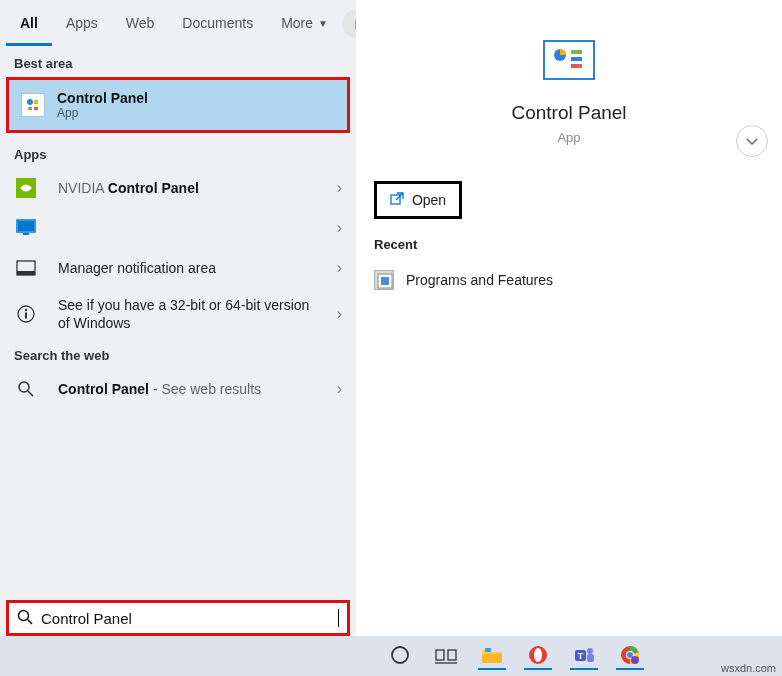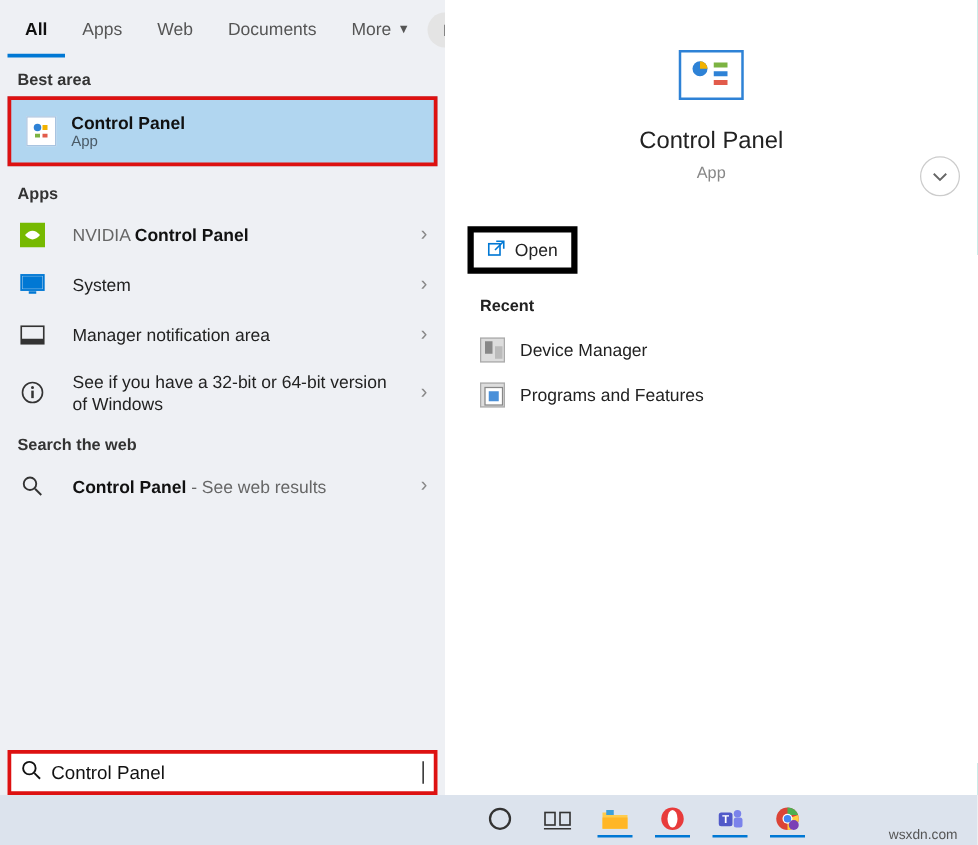--- a/index.html
+++ b/index.html
@@ -32,40 +32,40 @@
   .best-match-box .subtitle { font-size: 12px; color: #4a5a66; }
 
   .cp-icon-sm { width: 24px; height: 24px; background: #fff; border: 1px solid #a9c4e0; display: flex; align-items: center; justify-content: center; }
 
   
   .detail-icon-wrap { display: flex; flex-direction: column; align-items: center; margin-top: 40px; }
   .detail-icon { width: 52px; height: 40px; background: #fff; border: 2px solid #2e82d6; display: flex; align-items: center; justify-content: center; margin-bottom: 22px; }
   .detail-title { font-size: 19px; font-weight: 400; color: #222; }
   .detail-sub { font-size: 13px; color: #888; margin-top: 6px; }
 
-  .open-btn-box { border: 5px solid #000000; margin: 36px 0 0 18px; width: 88px; height: 38px; display: flex; align-items: center; justify-content: center; gap: 8px; background:#fff; cursor:pointer; }
+  .open-btn-box { border: 3px solid #000000; margin: 36px 0 0 18px; width: 88px; height: 38px; display: flex; align-items: center; justify-content: center; gap: 8px; background:#fff; cursor:pointer; }
   .open-btn-box .open-icon { color: #0078d4; font-size: 14px; }
   .expand-circle { width: 32px; height: 32px; border: 1px solid #ccc; border-radius: 50%; display: flex; align-items: center; justify-content: center; margin: -20px 14px 0 auto; color: #666; cursor:pointer; }
 
-  .recent-section { margin: 18px 28px 0; }
+  .recent-section { margin: 18px 18px 0; }
   .recent-header { font-weight: 600; font-size: 13px; margin-bottom: 10px; }
   .recent-item { display: flex; align-items: center; gap: 12px; padding: 8px 0; cursor:pointer; }
   .recent-item .ricon { width: 20px; height: 20px; background: #ddd; border: 1px solid #aaa; }
 
   
   .search-box { border: 3px solid #d11; margin: auto 6px 0; height: 36px; display: flex; align-items: center; padding: 0 8px; background: #fff; }
   .search-box .sicon { font-size: 15px; color: #333; margin-right: 8px; }
   .search-input { border: none; outline: none; flex: 1; font-size: 15px; color: #111; background: transparent; }
   .cursor-bar { width: 1px; height: 18px; background: #000; }
 
   
   .taskbar { position: absolute; bottom: 0; left: 0; right: 0; height: 40px; background: #dce3ed; display: flex; align-items: center; padding: 0 12px; gap: 18px; }
   .tb-icon { width: 28px; height: 28px; display:flex; align-items:center; justify-content:center; cursor:pointer; border-bottom: 2px solid transparent; }
   .tb-icon.active { border-bottom: 2px solid #0078d4; }
-  .watermark { position:absolute; right:16px; bottom:2px; font-size:11px; color:#555; }
+  .watermark { position:absolute; right:6px; bottom:2px; font-size:11px; color:#555; }
 
   .bold { font-weight:600; color:#111; }
   .muted { color:#666; }
 </style>
 </head>
 <body>
 
 <div class="main-window">
 
   <div class="left-panel">
@@ -120,21 +120,20 @@
 
 
     <div class="result">
       <div class="icon">
         <svg width="20" height="18">
             <rect x="1" y="1" width="18" height="12" fill="none" stroke="#0078d4" stroke-width="1.5"></rect>
             <rect x="2" y="2" width="16" height="10" fill="#0078d4"></rect>
             <rect x="7" y="14" width="6" height="2" fill="#0078d4"></rect>
           </svg>
       </div>
-      <div class="txt">System</div>
       <div class="chev">›</div>
     </div>
 
     <div class="result">
       <div class="icon">
         <svg width="20" height="16">
             <rect x="1" y="1" width="18" height="14" fill="none" stroke="#333" stroke-width="1.3"></rect>
             <rect x="1" y="11" width="18" height="4" fill="#333"></rect>
           </svg>
       </div>
@@ -211,29 +210,20 @@
             <path d="M2 3 L7 8 L12 3" fill="none" stroke="#666" stroke-width="1.5"></path>
           </svg>
       </div>
     </div>
 
     <div class="recent-section">
       <div class="recent-header">Recent</div>
       <div class="recent-item">
         <div class="ricon">
           <svg width="20" height="20">
-              <rect x="3" y="2" width="6" height="10" fill="#888"></rect>
-              <rect x="11" y="6" width="6" height="10" fill="#bbb"></rect>
-            </svg>
-        </div>
-        <span>Device Manager</span>
-      </div>
-      <div class="recent-item">
-        <div class="ricon">
-          <svg width="20" height="20">
               <rect x="3" y="3" width="14" height="14" fill="#fff" stroke="#888"></rect>
               <rect x="6" y="6" width="8" height="8" fill="#4a90d9"></rect>
             </svg>
         </div>
         <span>Programs and Features</span>
       </div>
     </div>
   </div>
 </div>
 

